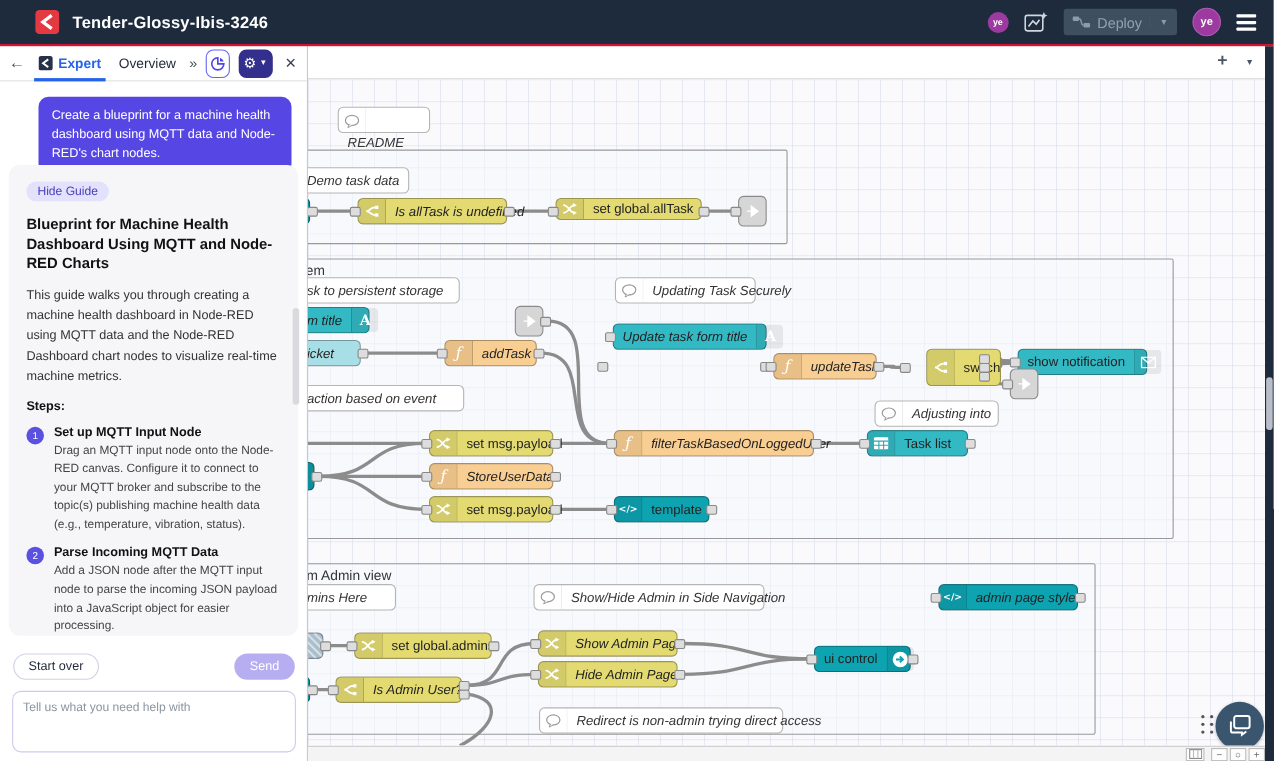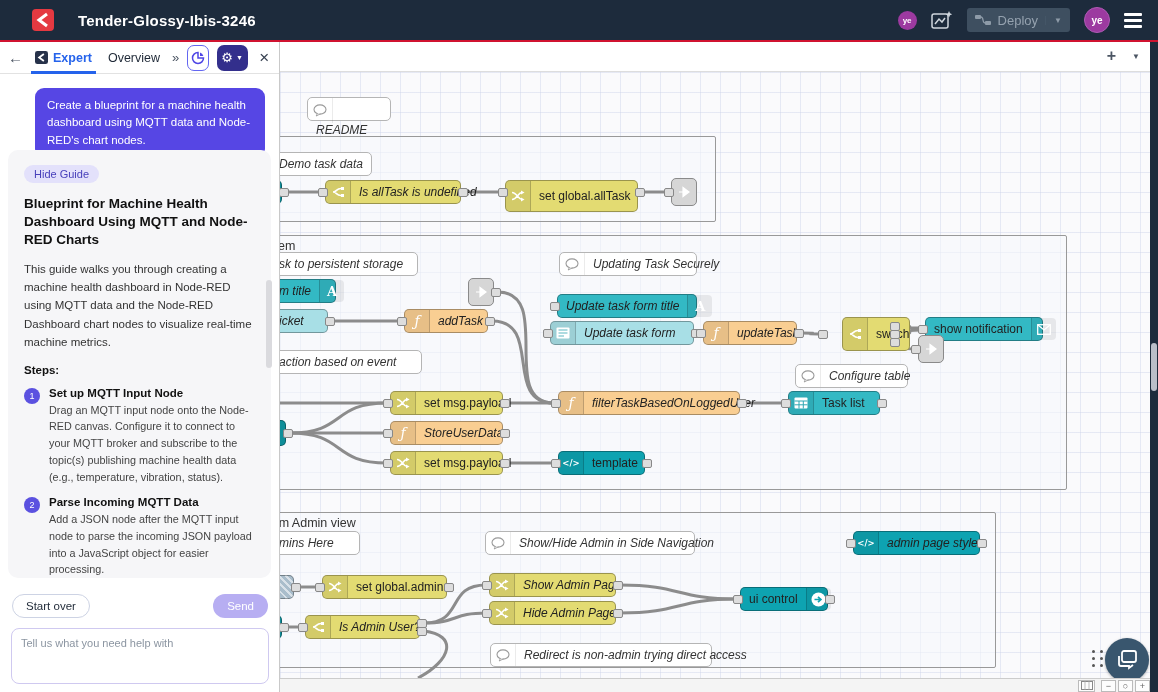--- a/index.html
+++ b/index.html
@@ -3,21 +3,21 @@
 <meta charset="utf-8">
 <style>
   * { margin:0; padding:0; box-sizing:border-box; }
   html,body { width:1158px; height:692px; overflow:hidden; font-family:"Liberation Sans", sans-serif; background:#fff; }
   #app { position:relative; width:1158px; height:692px; }
 
   
   #topbar { position:absolute; left:0; top:0; width:1158px; height:40px; background:#1D2B3C; display:flex; align-items:center; }
   #redline { position:absolute; left:0; top:40px; width:1158px; height:2px; background:#D01330; z-index:30; }
   .logo { width:22px; height:22px; margin-left:32px; }
-  #apptitle { color:#fff; font-size:15px; font-weight:bold; margin-left:24px; letter-spacing:.2px; }
+  #apptitle { color:#fff; font-size:15px; font-weight:bold; margin-left:12px; letter-spacing:.2px; }
   #topright { margin-left:auto; display:flex; align-items:center; gap:14px; margin-right:16px; }
   .avatar { border-radius:50%; background:#9C3AA0; color:#fff; display:flex; align-items:center; justify-content:center; font-weight:bold; }
   .avatar.small { width:19px; height:19px; font-size:8px; }
   .avatar.big { width:26px; height:26px; font-size:10px; border:1px solid #b05ab5; }
   #deploy-btn { height:24px; background:#3E4F60; border-radius:3px; display:flex; align-items:center; padding:0 8px; gap:7px; cursor:default; }
   #deploy-btn .lbl { color:#95A2AF; font-size:13px; }
   #deploy-caret { color:#8E9BA8; font-size:8px; padding-left:8px; border-left:1px solid #53647557; }
   #burger { display:flex; flex-direction:column; gap:3px; cursor:pointer; }
   #burger i { display:block; width:18px; height:3px; background:#fff; border-radius:1px; }
 
@@ -193,21 +193,21 @@
           <svg width="13" height="14" viewBox="0 0 13 14">
             <path d="M1 7 C5 7 4 3.5 9 3.5 M1 7 C5 7 4 10.5 9 10.5" stroke="#fff" fill="none" stroke-width="1.6"></path>
             <rect x="9" y="2" width="3" height="3" fill="#fff"></rect>
             <rect x="9" y="9" width="3" height="3" fill="#fff"></rect>
           </svg>
         </div>
         <div class="nlbl">Is allTask is undefined</div>
       </div>
       <div class="port" style="left: 38px; top: 115.5px;"></div>
       <div class="port" style="left: 178px; top: 115.5px;"></div>
-      <div class="nrnode" style="left: 225px; top: 108px; width: 133px; height: 32px; background: rgb(227, 219, 114);">
+      <div class="nrnode" style="left: 225px; top: 108px; width: 133px; height: 20px; background: rgb(227, 219, 114);">
         <div class="zone left">
           <svg width="14" height="14" viewBox="0 0 14 14">
             <path d="M1 3.5 C6 3.5 7 10.5 11 10.5 M1 10.5 C6 10.5 7 3.5 11 3.5" stroke="#fff" fill="none" stroke-width="1.5"></path>
             <path d="M10 1.5 L13.5 3.5 L10 5.5 Z" fill="#fff"></path>
             <path d="M10 8.5 L13.5 10.5 L10 12.5 Z" fill="#fff"></path>
           </svg>
         </div>
         <div class="nlbl">set global.allTask</div>
       </div>
       <div class="port" style="left: 218px; top: 115.5px;"></div>
@@ -216,21 +216,21 @@
         <span style="display:flex">
           <svg width="16" height="16" viewBox="0 0 16 16">
             <path d="M3 8 H7 M7 3.5 L13 8 L7 12.5 Z" fill="#fff" stroke="#fff" stroke-width="1.2"></path>
           </svg>
         </span>
       </div>
       <div class="port" style="left: 384px; top: 115.5px;"></div>
       <div class="nrnode comment" style="left: -10px; top: 180px; width: 148px; height: 24px; font-style: italic;">
         <div class="nlbl">sk to persistent storage</div>
       </div>
-      <div class="nrnode comment" style="left: 279px; top: 180px; width: 138px; height: 24px; font-style: italic;">
+      <div class="nrnode comment" style="left: 279px; top: 180px; width: 128px; height: 24px; font-style: italic;">
         <div class="zone left">
           <svg width="14" height="13" viewBox="0 0 14 13">
             <ellipse cx="7" cy="5.5" rx="6" ry="4.6" fill="#fff" stroke="#9a9a9a" stroke-width="1.1"></ellipse>
             <path d="M4.5 9.2 L3.2 12 L7.5 9.8" fill="#fff" stroke="#9a9a9a" stroke-width="0.9"></path>
           </svg>
         </div>
         <div class="nlbl">Updating Task Securely</div>
       </div>
       <div class="nrnode it" style="left: -10px; top: 207px; width: 66px; height: 24px; background: rgb(51, 185, 196);">
         <div class="nlbl">m title</div>
@@ -261,29 +261,20 @@
       <div class="nrnode comment" style="left: -10px; top: 278px; width: 152px; height: 24px; font-style: italic;">
         <div class="nlbl">action based on event</div>
       </div>
       <div class="nrnode it" style="left: 277px; top: 222px; width: 140px; height: 24px; background: rgb(51, 185, 196);">
         <div class="nlbl">Update task form title</div>
         <div class="zone right">
           <span class="glyph" style="font-size:13px;font-weight:bold;">A</span>
         </div>
       </div>
       <div class="port" style="left: 270px; top: 229.5px;"></div>
-      <div class="nrnode it" style="left: 270px; top: 249px; width: 144px; height: 24px; background: rgb(168, 223, 230);">
-        <div class="zone left">
-          <svg width="14" height="12" viewBox="0 0 14 12">
-            <rect x="0.5" y="0.5" width="13" height="11" rx="1" fill="#fff"></rect>
-            <path d="M2.5 3 H11.5 M2.5 6 H11.5 M2.5 9 H8" stroke="#5FB7C2" stroke-width="1.2"></path>
-          </svg>
-        </div>
-        <div class="nlbl">Update task form</div>
-      </div>
       <div class="port" style="left: 263px; top: 256.5px;"></div>
       <div class="port" style="left: 411px; top: 256.5px;"></div>
       <div class="nrnode it" style="left: 423px; top: 249px; width: 94px; height: 24px; background: rgb(249, 206, 146);">
         <div class="zone left">
           <span class="glyph" style="font-style:italic;font-size:14px;">ƒ</span>
         </div>
         <div class="nlbl">updateTask</div>
       </div>
       <div class="port" style="left: 416px; top: 256.5px;"></div>
       <div class="port" style="left: 514px; top: 256.5px;"></div>
@@ -319,21 +310,21 @@
         </span>
       </div>
       <div class="port" style="left: 631px; top: 272.5px;"></div>
       <div class="nrnode comment" style="left: 515px; top: 292px; width: 113px; height: 24px; font-style: italic;">
         <div class="zone left">
           <svg width="14" height="13" viewBox="0 0 14 13">
             <ellipse cx="7" cy="5.5" rx="6" ry="4.6" fill="#fff" stroke="#9a9a9a" stroke-width="1.1"></ellipse>
             <path d="M4.5 9.2 L3.2 12 L7.5 9.8" fill="#fff" stroke="#9a9a9a" stroke-width="0.9"></path>
           </svg>
         </div>
-        <div class="nlbl">Configure table</div>
+        <div class="nlbl">Adjusting into</div>
       </div>
       <div class="nrnode" style="left: 110px; top: 319px; width: 113px; height: 24px; background: rgb(227, 219, 114);">
         <div class="zone left">
           <svg width="14" height="14" viewBox="0 0 14 14">
             <path d="M1 3.5 C6 3.5 7 10.5 11 10.5 M1 10.5 C6 10.5 7 3.5 11 3.5" stroke="#fff" fill="none" stroke-width="1.5"></path>
             <path d="M10 1.5 L13.5 3.5 L10 5.5 Z" fill="#fff"></path>
             <path d="M10 8.5 L13.5 10.5 L10 12.5 Z" fill="#fff"></path>
           </svg>
         </div>
         <div class="nlbl">set msg.payload</div>

